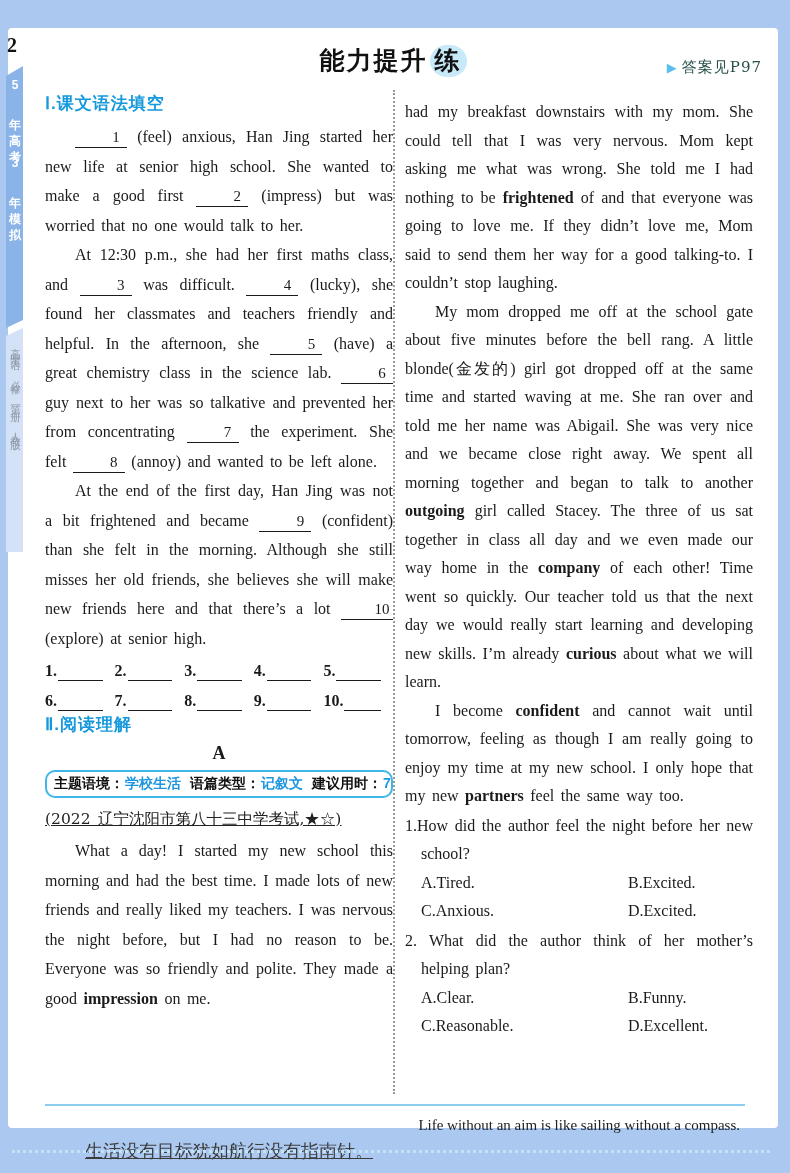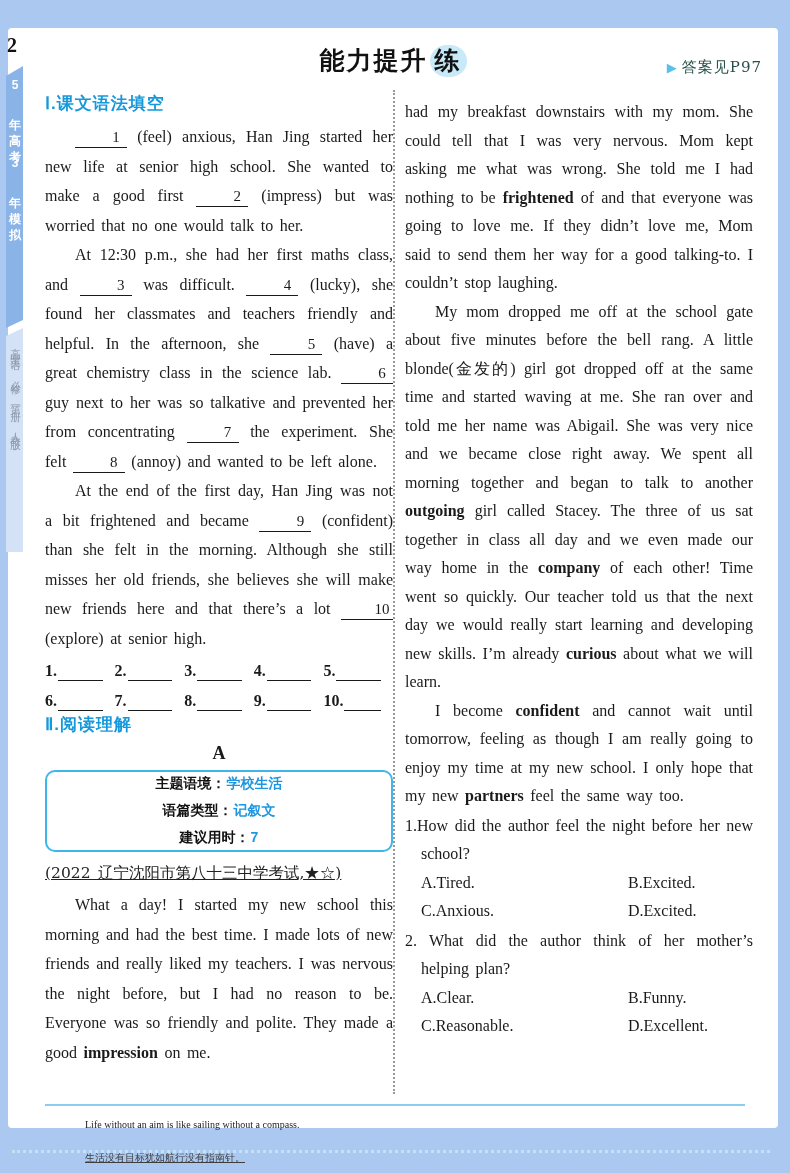--- a/index.html
+++ b/index.html
@@ -49,34 +49,34 @@
            border-bottom:1.5px solid #1a1a1a; line-height:19px; font-size:15px; }
 
   .ansrow { display:flex; height:30px; align-items:flex-end; }
   .acell { display:flex; width:20%; align-items:flex-end; }
   .anum  { font-weight:bold; font-size:16px; line-height:24px; }
   .arule { flex:1; border-bottom:1.5px solid #1a1a1a; height:22px; margin:0 12px 2px 1px; }
 
   .passage-label { text-align:center; font:bold 18px "Liberation Serif", serif; margin:0 0 6px 0; }
   .meta-box { border:2px solid #3fb6e9; border-radius:10px; padding:3px 7px; margin:2px 0 6px 0;
               display:flex; gap:9px; align-items:center; white-space:nowrap;
-              font:bold 14px "Liberation Sans", sans-serif; color:#111;flex-direction:column; }
+              font:bold 14px "Liberation Sans", sans-serif; color:#111; }
   .meta-box .val { color:#1f97e0; margin-left:1px; }
   .kai { font-family:"DejaVu Serif", serif;text-decoration:underline; }
   .source { font-size:15.5px; line-height:30px; margin:0 0 2px 0; color:#222; }
 
   .question { margin-top:1px; }
   .stem { padding-left:16px; text-indent:-16px; }
   .opts { display:grid; grid-template-columns:207px 1fr; padding-left:16px; }
 
   
   .footer { position:absolute; left:30px; right:38px; top:1076px; }
   .footer-line { margin-left:7px; width:700px; height:2px; background:#8bcdf0; }
-  .footer-en { padding-left:47px; margin-top:8px; font-size:10px; line-height:22px; color:#222; }
-  .footer-zh { padding-left:47px; margin-top:11px; font-size:10px; line-height:22px; color:#3d3d3d; }
+  .footer-en { padding-left:47px; margin-top:8px; font-size:15px; line-height:22px; color:#222;text-align:right; }
+  .footer-zh { padding-left:47px; margin-top:4px; font-size:18px; line-height:22px; color:#3d3d3d; }
   .footer-dots { position:absolute; left:4px; top:1122px; width:758px; border-top:3px dotted #c3e2f6; }
 </style>
 </head>
 <body>
 
 <div class="page">
 
   <div class="page-num">2</div>
 
   <div class="banner">

